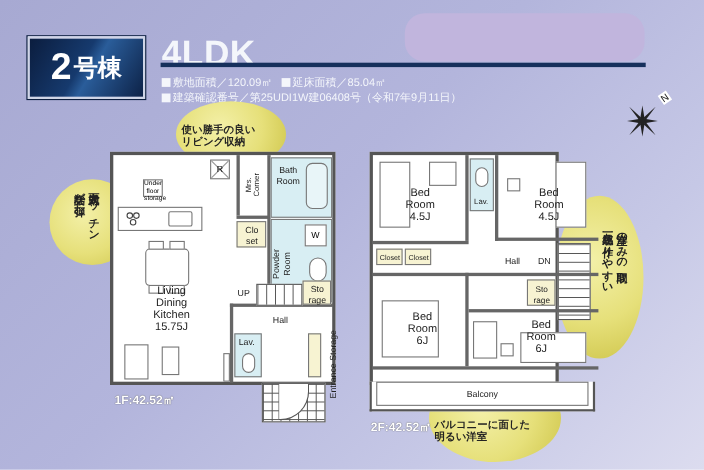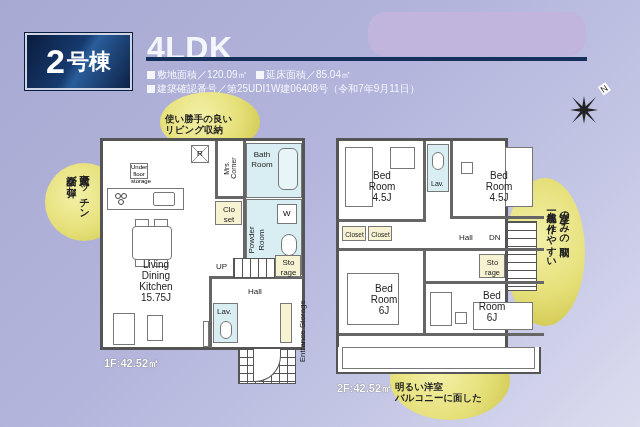--- a/index.html
+++ b/index.html
@@ -86,22 +86,22 @@
 </div>
 
 <div class="abs bubble" style="left:505px;top:178px;width:80px;height:148px;"></div>
 <div class="abs" style="left:545px;top:205px;display:flex;gap:1px;">
   <span class="vtext">統一感を作りやすい</span>
   <span class="vtext">洋室のみの間取</span>
 </div>
 
 <div class="abs bubble" style="left:390px;top:340px;width:120px;height:80px;"></div>
 <div class="abs ctext" style="left:395px;top:381px;width:110px;">
+  <div>バルコニーに面した</div>
   <div>明るい洋室</div>
-  <div>バルコニーに面した</div>
 </div>
 
 <div class="abs plan" style="left:100px;top:138px;width:205px;height:212px;">
 
   <div class="fx" style="left:4px;top:47px;width:77px;height:22px;">
     <svg class="abs" style="left:6px;top:3px;" width="14" height="14" viewBox="0 0 14 14">
       <circle cx="4" cy="4" r="2.5" fill="none" stroke="#444"></circle>
         <circle cx="10" cy="4" r="2.5" fill="none" stroke="#444"></circle>
         <circle cx="7" cy="10" r="2.5" fill="none" stroke="#444"></circle>
     </svg>
@@ -260,14 +260,15 @@
       <div>Bed</div>
       <div>Room</div>
       <div>6J</div>
     </div>
   </div>
   <div class="abs wall" style="left:0;top:192px;width:205px;height:3px;"></div>
 </div>
 
 <div class="abs" style="left:336px;top:347px;width:205px;height:27px;background:#fff;border:2px solid #555;border-top:none;box-sizing:border-box;">
   <div class="abs" style="left:4px;top:0;width:193px;height:22px;border:1px solid #777;box-sizing:border-box;"></div>
+  <span class="lbl" style="left:0;top:7px;width:201px;font-size:8px;">Balcony</span>
 </div>
 <div class="abs area" style="left:337px;top:381px;">2F:42.52㎡</div>
 
 </body></html>

